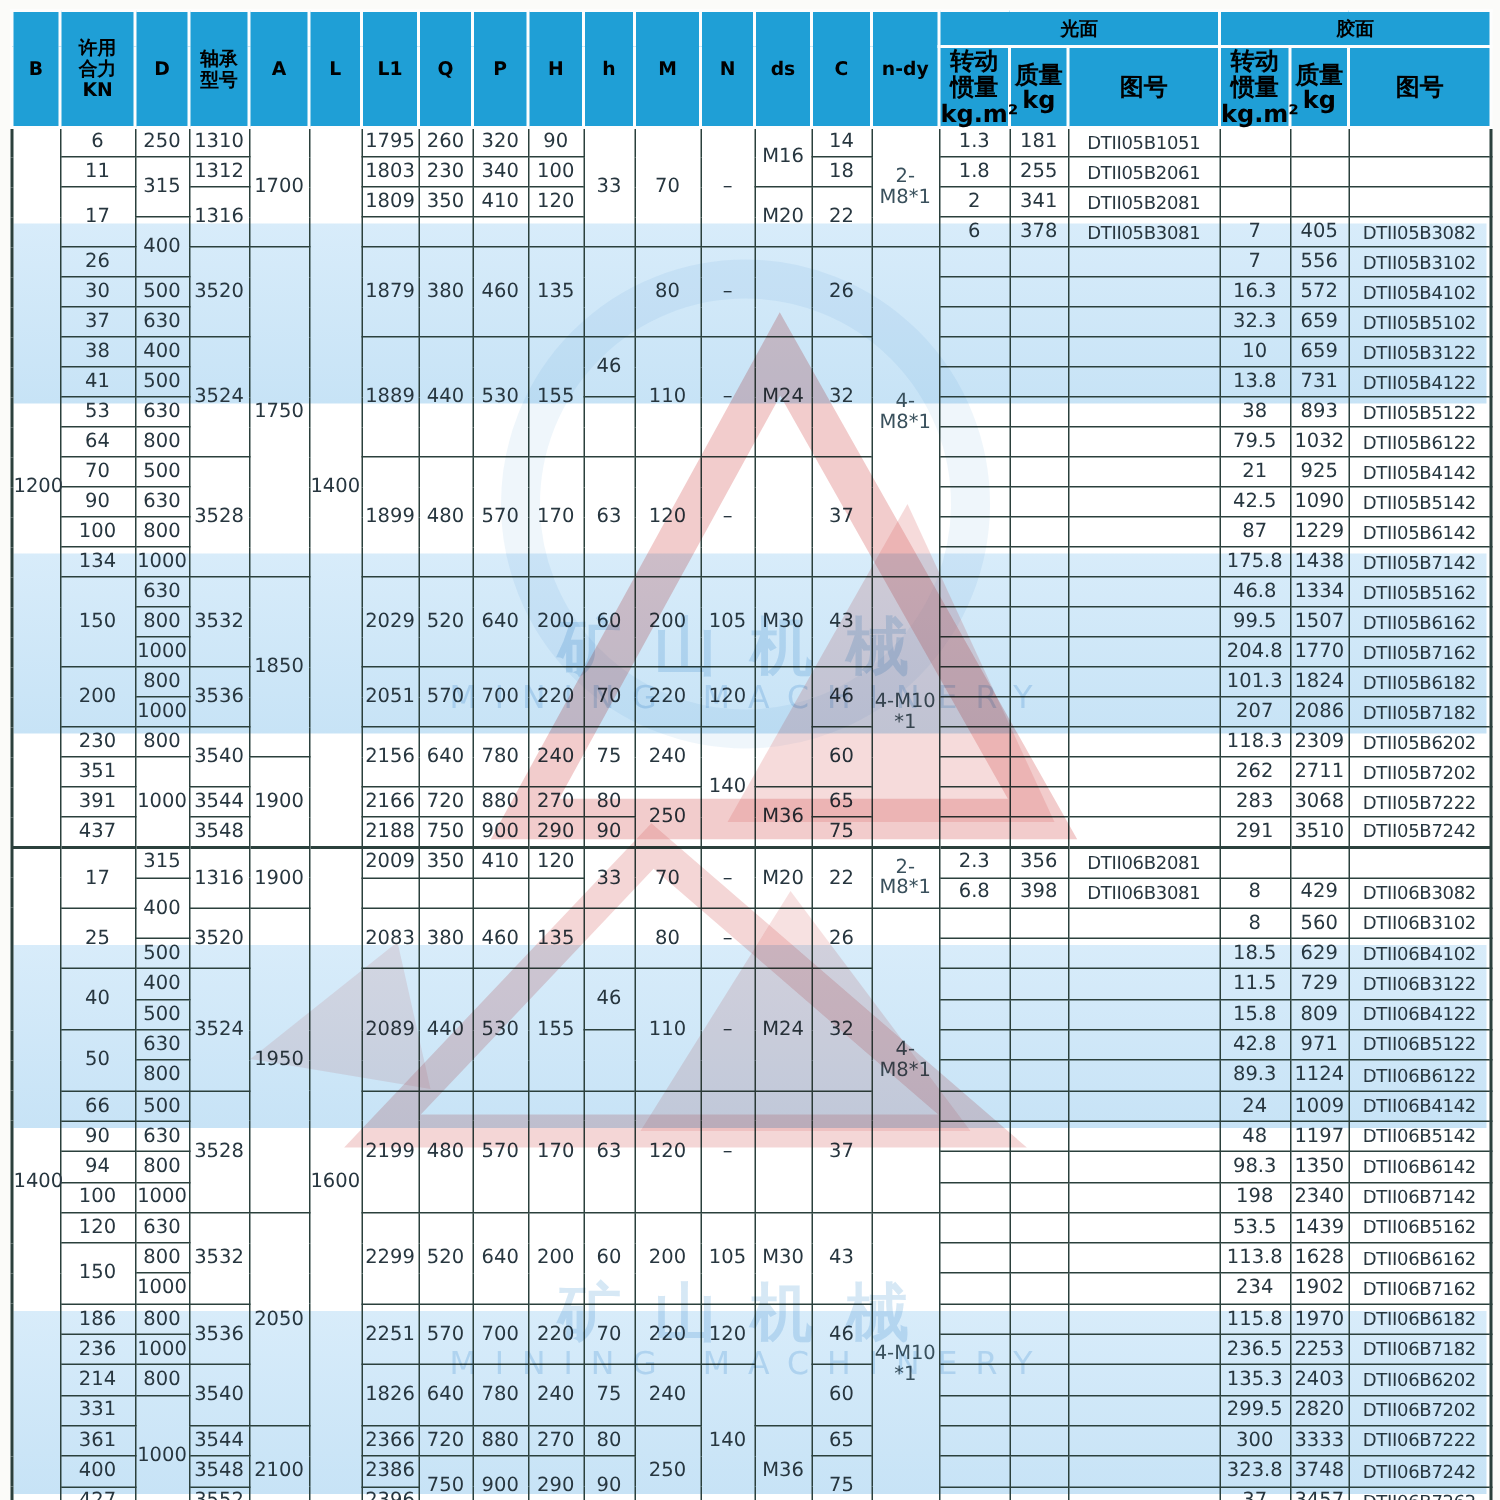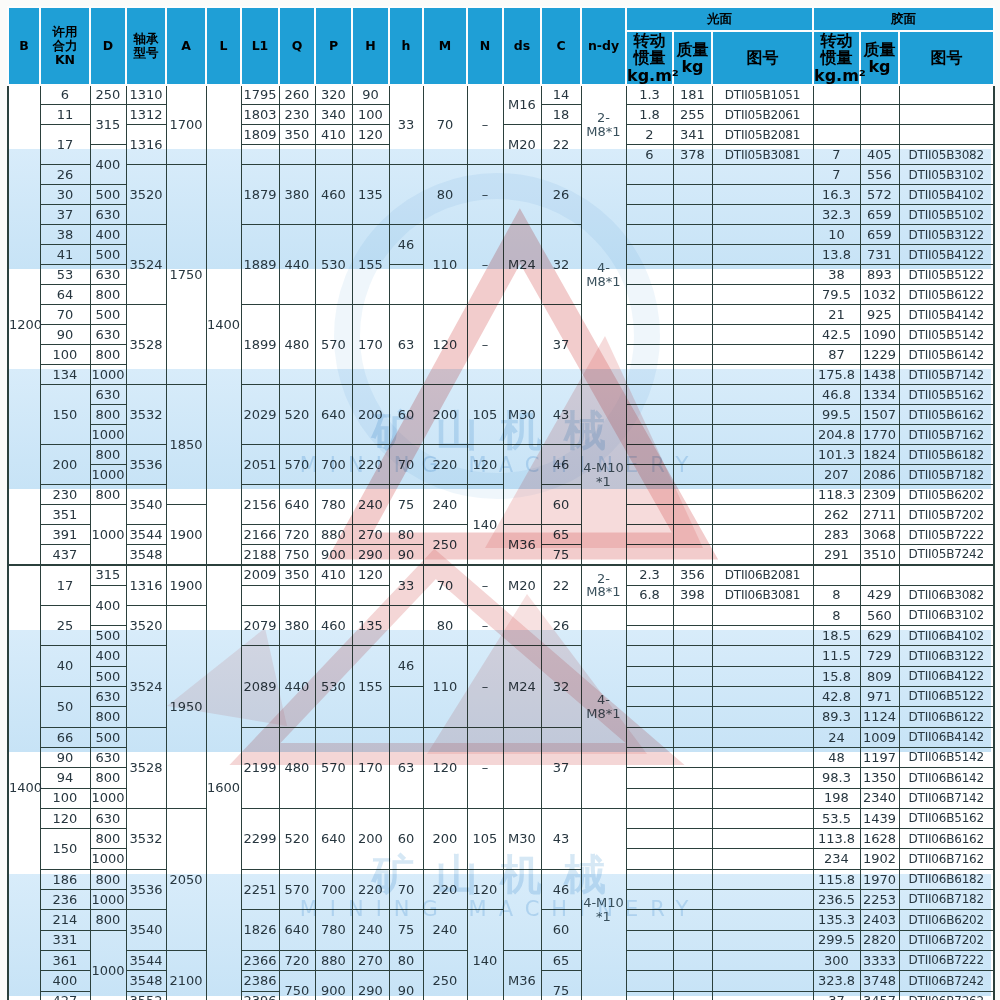--- a/index.html
+++ b/index.html
@@ -488,21 +488,21 @@
           <td>398</td>
           <td class="code">DTII06B3081</td>
           <td>8</td>
           <td>429</td>
           <td class="code">DTII06B3082</td>
         </tr>
         <tr class="s2">
           <td rowspan="2">25</td>
           <td rowspan="2">3520</td>
           <td rowspan="10">1950</td>
-          <td rowspan="2">2079</td>
+          <td rowspan="2">2083</td>
           <td rowspan="2">380</td>
           <td rowspan="2">460</td>
           <td rowspan="2">135</td>
           <td rowspan="2"></td>
           <td rowspan="2">80</td>
           <td rowspan="2">–</td>
           <td rowspan="2"></td>
           <td rowspan="2">26</td>
           <td rowspan="10" class="sm">4-M8*1</td>
           <td></td>

